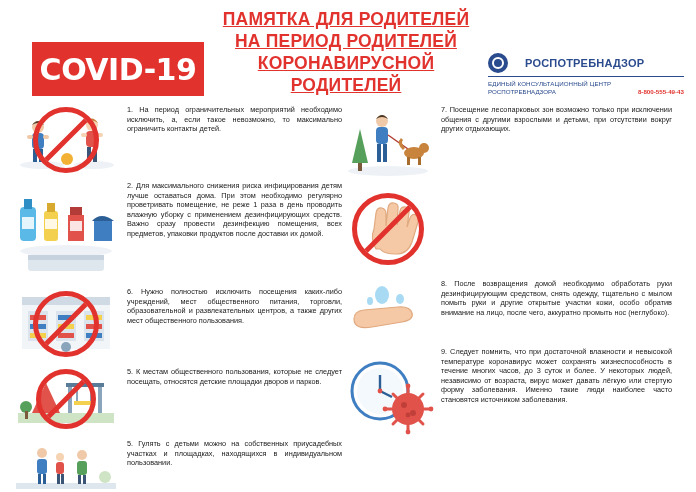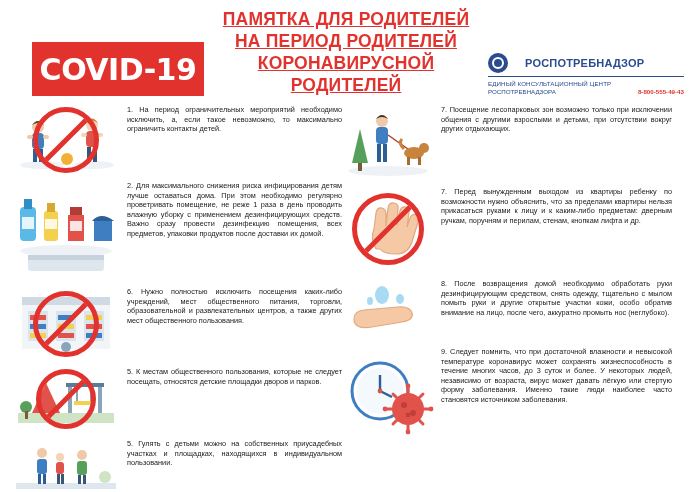--- a/index.html
+++ b/index.html
@@ -355,21 +355,20 @@
         <div class="txt">7. Посещение лесопарковых зон возможно только при исключении общения с другими взрослыми и детьми, при отсутствии вокруг других отдыхающих.</div>
       </div>
 
       <div class="row">
         <div class="art scene" style="width:92px;height:86px;">
           <svg width="92" height="86" viewBox="0 0 92 86">
             <path d="M34 62 q-6 -10 -2 -20 l2 -16 q1 -6 6 -5 q4 1 4 6 l0 12 l2 -18 q1 -6 6 -5 q5 1 4 6 l-1 16 l3 -14 q1 -5 6 -4 q4 1 3 6 l-2 14 l3 -9 q2 -5 6 -3 q4 2 2 7 l-6 20 q-4 12 -16 12 q-12 0 -16 -5z" fill="#f6c9a6" stroke="#e0a97f" stroke-width="1.2"></path>
           </svg>
           <div class="ban" style="width:72px;height:72px;left:10px;top:6px;"></div>
         </div>
-        <div class="txt">7. Перед вынужденным выходом из квартиры ребенку по возможности нужно объяснить, что за пределами квартиры нельзя прикасаться руками к лицу и к каким-либо предметам: дверным ручкам, поручням и перилам, стенам, кнопкам лифта и др.</div>
       </div>
 
       <div class="row">
         <div class="art scene" style="width:92px;height:62px;">
           <svg width="92" height="62" viewBox="0 0 92 62">
             <path d="M12 40 q0 -8 10 -9 l34 -3 q12 -1 14 6 q2 7 -10 9 l-30 5 q-18 3 -18 -8z" fill="#f6c9a6" stroke="#e0a97f" stroke-width="1.2"></path>
             <ellipse cx="40" cy="16" rx="7" ry="9" fill="#9fd6f2" opacity="0.9"></ellipse>
             <ellipse cx="58" cy="20" rx="4" ry="5" fill="#9fd6f2" opacity="0.9"></ellipse>
             <ellipse cx="28" cy="22" rx="3" ry="4" fill="#9fd6f2" opacity="0.9"></ellipse>
           </svg>

